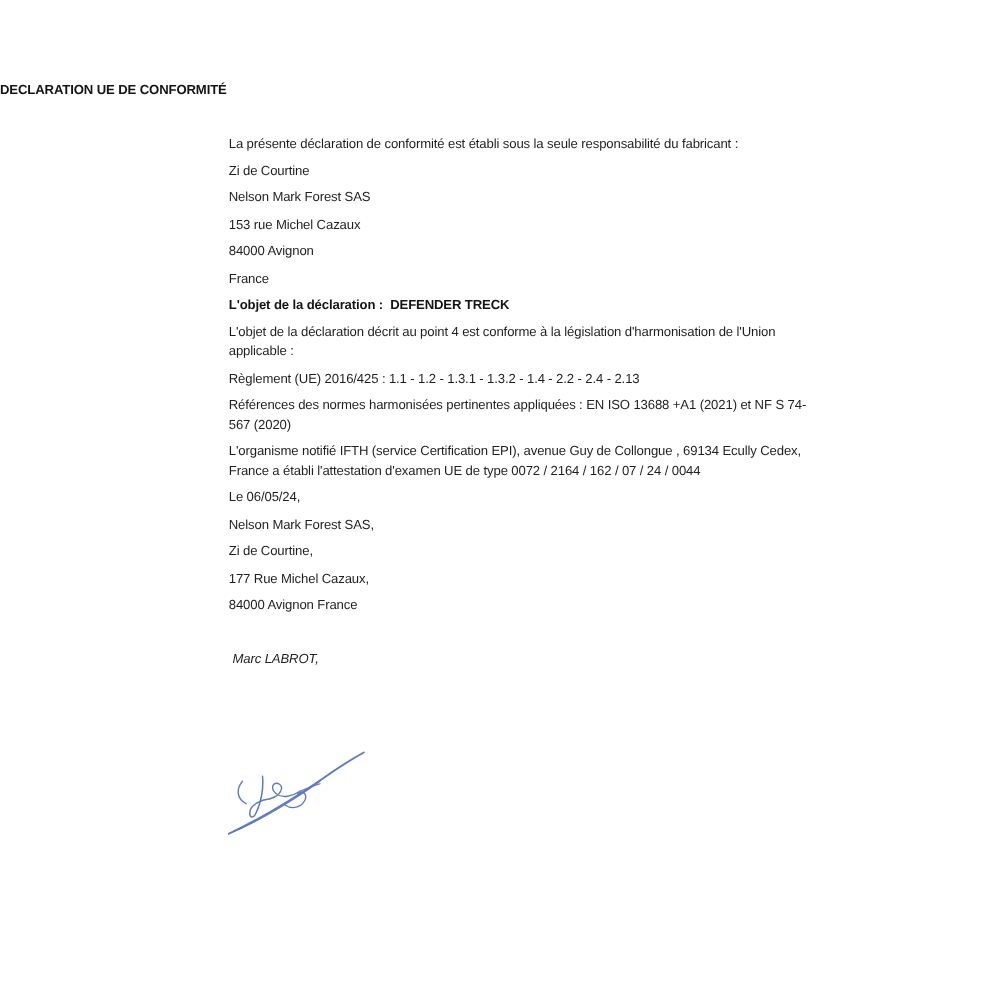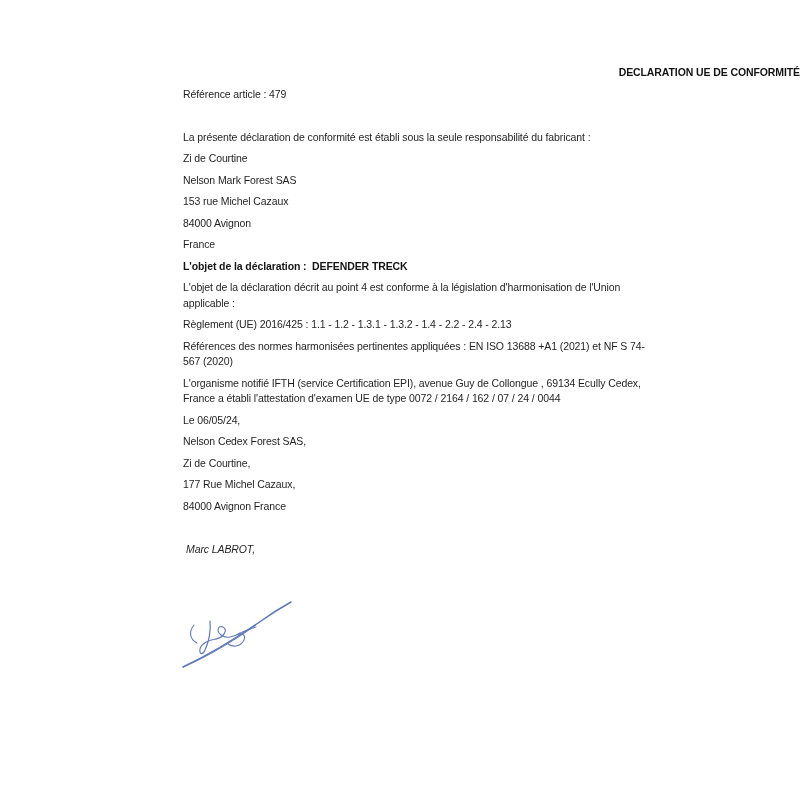--- a/index.html
+++ b/index.html
@@ -16,21 +16,21 @@
     font-family: "Liberation Sans", sans-serif;
     color: #1f1f1f;
   }
   .doc {
     position: absolute;
     left: 0;
     top: 65px;
     width: 800px;
   }
   .title {
-    text-align: right;
+    text-align: left;
     font-weight: bold;
     font-size: 10.5px;
     line-height: 15.5px;
     margin: 0 0 6px 0;
     letter-spacing: -0.1px;
     color: #141414;
   }
   .para {
     font-size: 10.5px;
     line-height: 15.5px;
@@ -60,35 +60,34 @@
   }
 </style>
 </head>
 <body>
 
 <div class="page">
 
   <div class="doc">
     <div class="title">DECLARATION UE DE CONFORMITÉ</div>
     <div>
-        <div class="para">Référence article : 479</div>
         <div class="para blank"></div>
         <div class="para">La présente déclaration de conformité est établi sous la seule responsabilité du fabricant :</div>
         <div class="para">Zi de Courtine</div>
         <div class="para">Nelson Mark Forest SAS</div>
         <div class="para">153 rue Michel Cazaux</div>
         <div class="para">84000 Avignon</div>
         <div class="para">France</div>
         <div class="para bold">L'objet de la déclaration :  DEFENDER TRECK</div>
         <div class="para"><div>L'objet de la déclaration décrit au point 4 est conforme à la législation d'harmonisation de l'Union</div><div>applicable :</div></div>
         <div class="para">Règlement (UE) 2016/425 : 1.1 - 1.2 - 1.3.1 - 1.3.2 - 1.4 - 2.2 - 2.4 - 2.13</div>
         <div class="para"><div>Références des normes harmonisées pertinentes appliquées : EN ISO 13688 +A1 (2021) et NF S 74-</div><div>567 (2020)</div></div>
         <div class="para"><div>L'organisme notifié IFTH (service Certification EPI), avenue Guy de Collongue , 69134 Ecully Cedex,</div><div>France a établi l'attestation d'examen UE de type 0072 / 2164 / 162 / 07 / 24 / 0044</div></div>
         <div class="para">Le 06/05/24,</div>
-        <div class="para">Nelson Cedex Forest SAS,</div>
+        <div class="para">Nelson Mark Forest SAS,</div>
         <div class="para">Zi de Courtine,</div>
         <div class="para">177 Rue Michel Cazaux,</div>
         <div class="para">84000 Avignon France</div>
         <div class="para blank"></div>
         <div class="para" style="padding-left: 186px; font-style: italic;">Marc LABROT,</div>
       </div>
   </div>
 
   <div class="signature">
     <svg viewBox="0 0 130 82" xmlns="http://www.w3.org/2000/svg">

